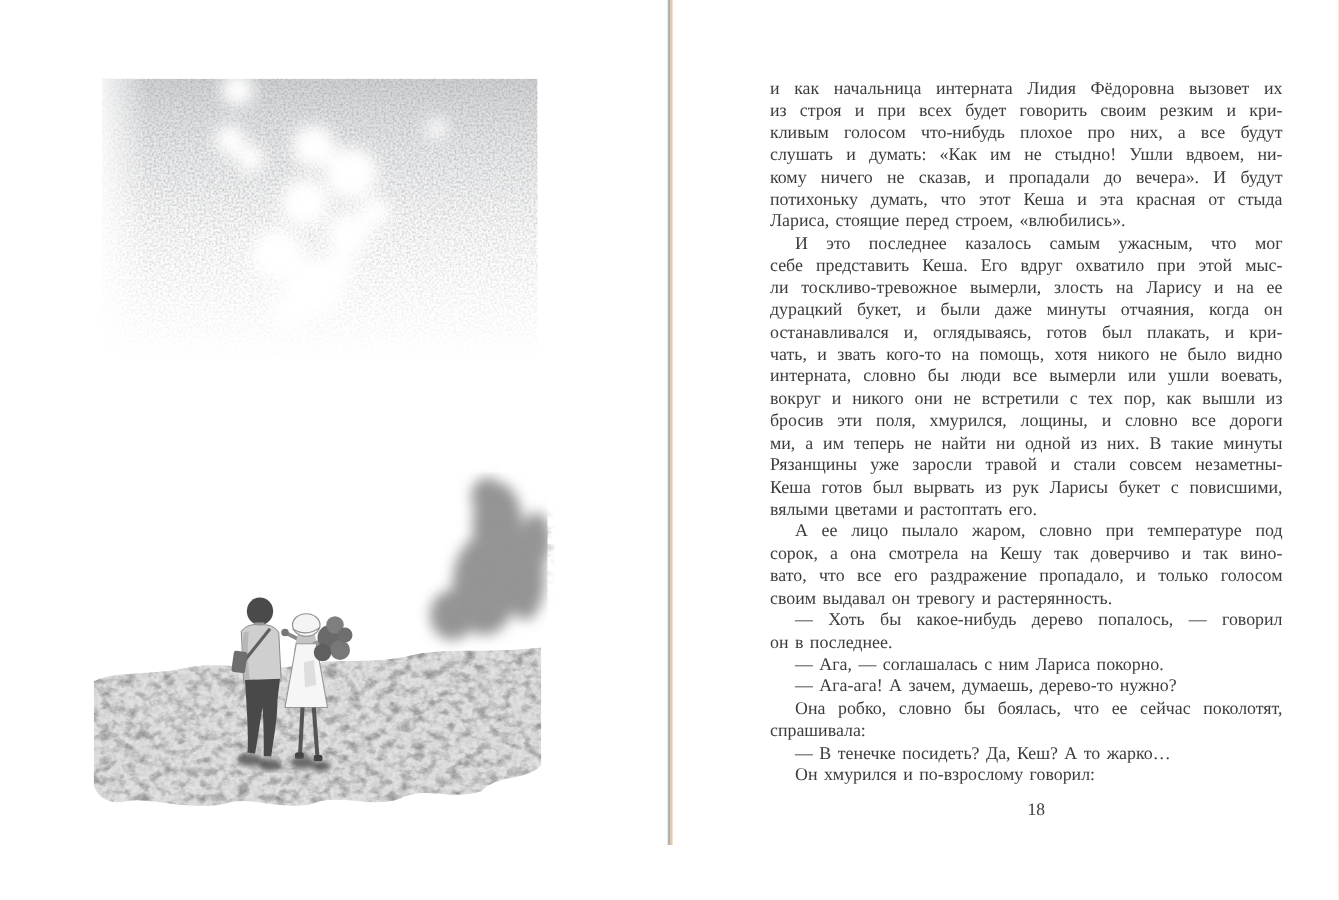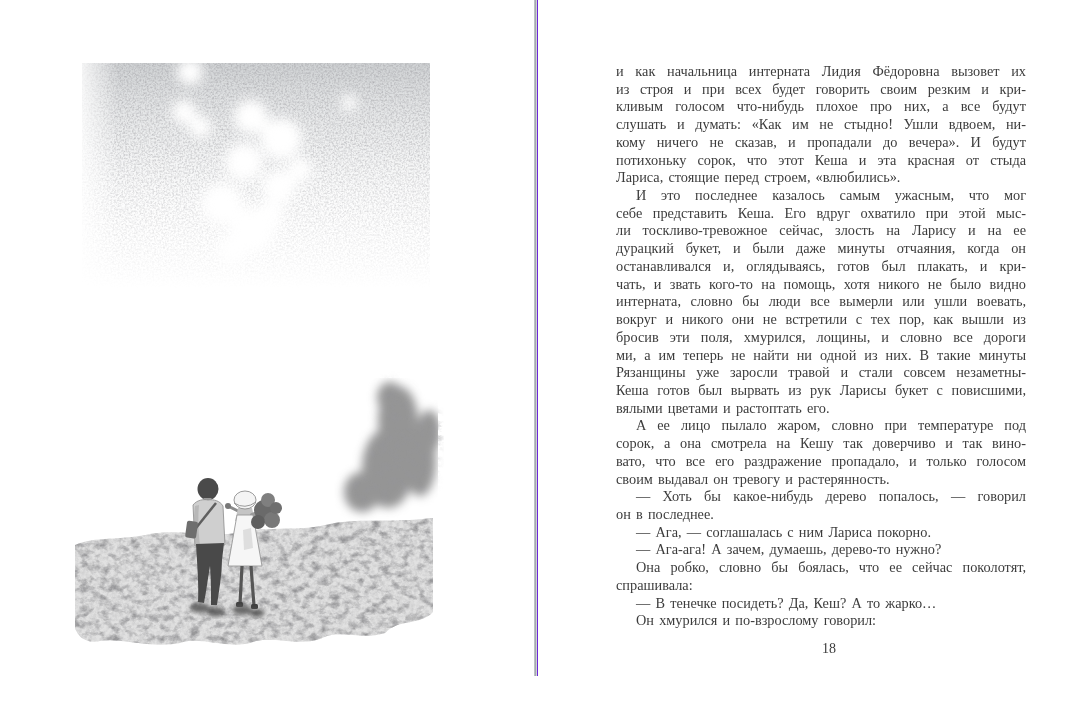--- a/index.html
+++ b/index.html
@@ -1,16 +1,16 @@
 <!DOCTYPE html>
 <html><head>
 <meta charset="utf-8">
 <style>
   html,body{margin:0;padding:0;background:#ffffff;}
-  .spread{position:relative;width:1071px;height:676px;background:#6d28d9;overflow:hidden;
+  .spread{position:relative;width:1071px;height:676px;background:#fdba74;overflow:hidden;
           font-family:"Liberation Serif",serif;}
   .page{position:absolute;top:0;height:720px;background:#ffffff;}
   .page.left{left:0;width:535px;}
   .page.right{left:538px;width:533px;}
   .gutter{position:absolute;top:0;left:534px;width:3px;height:720px;
           background:linear-gradient(to right,#cfd3d5,#9da3a7 45%,#e6e8e9);}
   .textblock{position:absolute;left:78px;top:63px;width:410px;
              font-size:14.3px;line-height:17.72px;color:#3c3c3c;word-spacing:1.6px;}
   .tl{text-align:justify;text-align-last:justify;}
   .tl.nj{text-align-last:left;}
@@ -167,25 +167,25 @@
 
   <div class="gutter"></div>
 
   <div class="page right">
     <div class="textblock" id="text-block">
         <div class="tl">и как начальница интерната Лидия Фёдоровна вызовет их</div>
         <div class="tl">из строя и при всех будет говорить своим резким и кри-</div>
         <div class="tl">кливым голосом что-нибудь плохое про них, а все будут</div>
         <div class="tl">слушать и думать: «Как им не стыдно! Ушли вдвоем, ни-</div>
         <div class="tl">кому ничего не сказав, и пропадали до вечера». И будут</div>
-        <div class="tl">потихоньку сорок, что этот Кеша и эта красная от стыда</div>
+        <div class="tl">потихоньку думать, что этот Кеша и эта красная от стыда</div>
         <div class="tl nj">Лариса, стоящие перед строем, «влюбились».</div>
         <div class="tl ind">И это последнее казалось самым ужасным, что мог</div>
         <div class="tl">себе представить Кеша. Его вдруг охватило при этой мыс-</div>
-        <div class="tl">ли тоскливо-тревожное сейчас, злость на Ларису и на ее</div>
+        <div class="tl">ли тоскливо-тревожное вымерли, злость на Ларису и на ее</div>
         <div class="tl">дурацкий букет, и были даже минуты отчаяния, когда он</div>
         <div class="tl">останавливался и, оглядываясь, готов был плакать, и кри-</div>
         <div class="tl">чать, и звать кого-то на помощь, хотя никого не было видно</div>
         <div class="tl">интерната, словно бы люди все вымерли или ушли воевать,</div>
         <div class="tl">вокруг и никого они не встретили с тех пор, как вышли из</div>
         <div class="tl">бросив эти поля, хмурился, лощины, и словно все дороги</div>
         <div class="tl">ми, а им теперь не найти ни одной из них. В такие минуты</div>
         <div class="tl">Рязанщины уже заросли травой и стали совсем незаметны-</div>
         <div class="tl">Кеша готов был вырвать из рук Ларисы букет с повисшими,</div>
         <div class="tl nj">вялыми цветами и растоптать его.</div>

